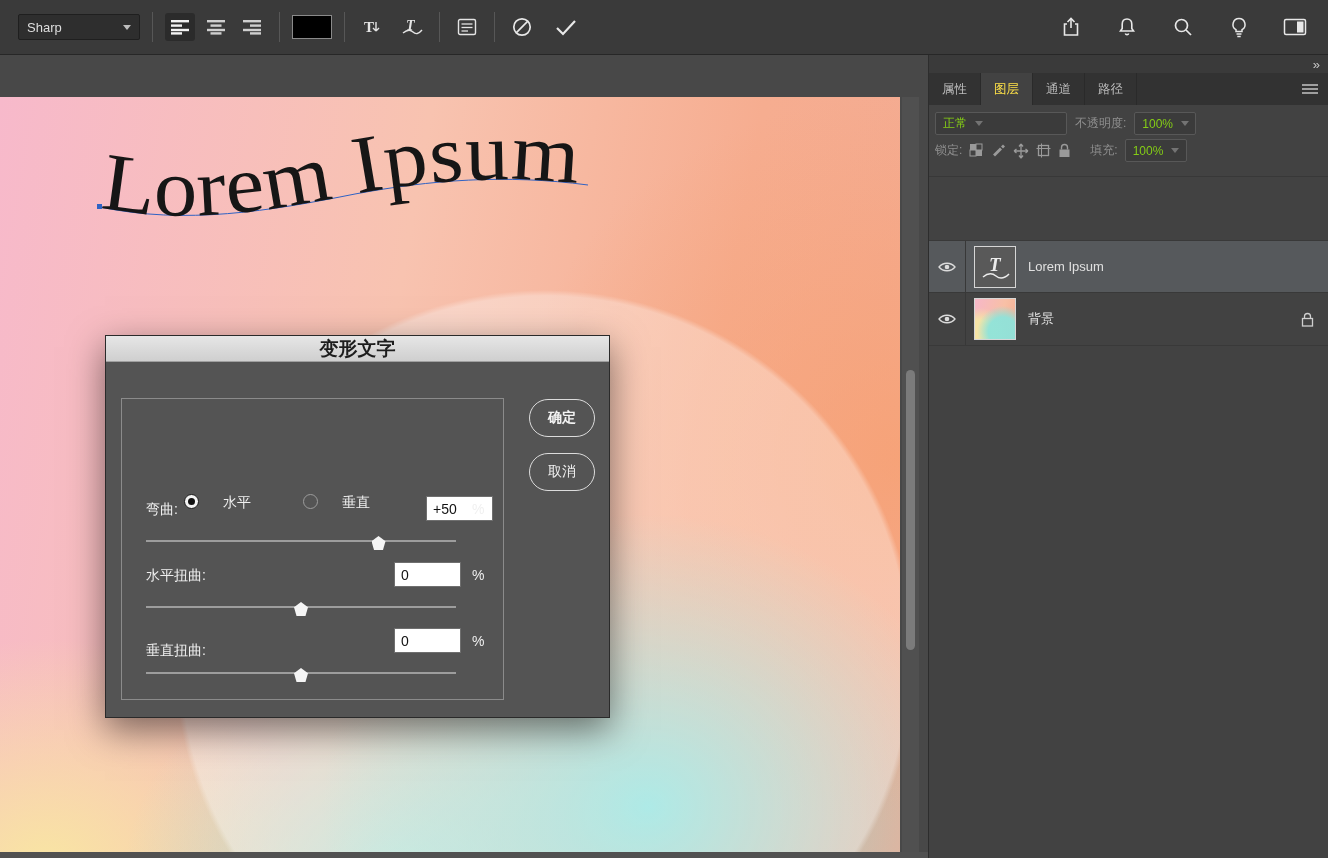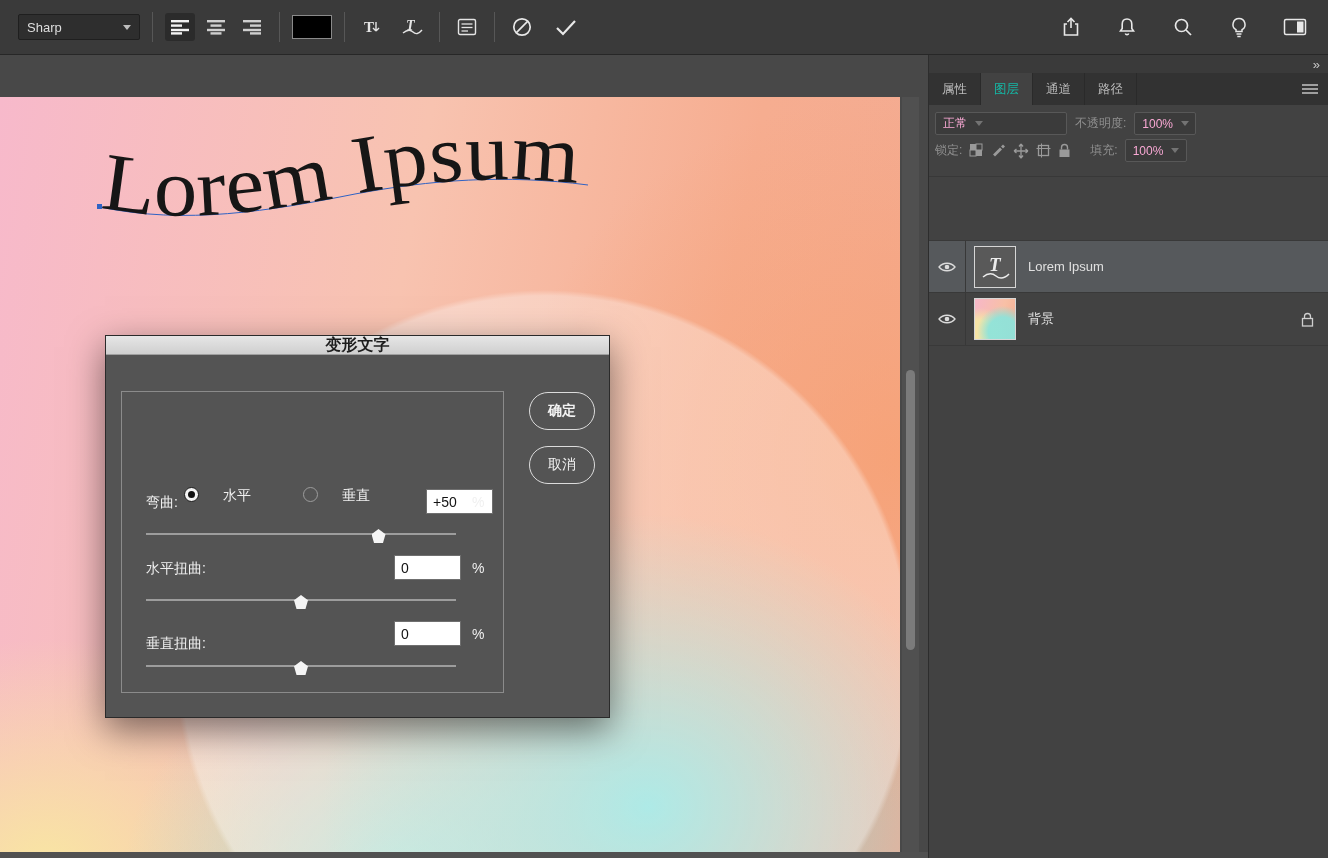--- a/index.html
+++ b/index.html
@@ -50,24 +50,24 @@
   .v-scroll { position:absolute; left:902px; top:42px; width:17px; height:755px; background:#505050; }
   .v-thumb { position:absolute; left:4px; top:273px; width:9px; height:280px; background:#7b7b7b; border-radius:5px; }
 
   
   .dialog {
     position:absolute; left:105px; top:335px; width:505px; height:383px;
     background:#545454; border:1px solid #2a2a2a;
     box-shadow:0 12px 34px rgba(0,0,0,0.5);
   }
   .dialog-title {
-    height:19px; background:linear-gradient(#e6e6e6,#cfcfcf);
+    height:26px; background:linear-gradient(#e6e6e6,#cfcfcf);
     border-bottom:1px solid #9f9f9f;
     display:flex; align-items:center; justify-content:center;
-    color:#1d1d1d; font-size:16px; font-weight:700;
+    color:#1d1d1d; font-size:19px; font-weight:700;
   }
   .dialog-body { position:relative; width:100%; height:350px; color:#f0f0f0; font-size:14px; }
   .groupbox { position:absolute; left:15px; top:36px; width:383px; height:302px; border:1px solid #8b8b8b; }
   .style-row { position:absolute; left:23px; top:18px; display:flex; align-items:center; }
   .style-label { background:#545454; padding:0 6px 0 0; }
   .dd-style {
     margin-left:4px; width:152px; height:28px; background:#f1f1f1; border:1px solid #8c8c8c;
     border-radius:2px; display:flex; align-items:center; padding:0 8px; color:#161616;
   }
   .dd-style .chev { border-top-color:#333; }
@@ -99,26 +99,26 @@
 
   
   .right-panel {
     position:absolute; left:928px; top:55px; width:400px; height:803px;
     background:#424242; border-left:1px solid #2d2d2d; color:#cfcfcf; font-size:12px;
   }
   .panel-topstrip { position:absolute; left:0; top:0; width:100%; height:18px; background:#3a3a3a;
     display:flex; justify-content:flex-end; align-items:center; padding:0 8px; color:#c7c7c7; }
   .tab-bar { position:absolute; left:0; top:18px; width:100%; height:32px; background:#323232; display:flex; align-items:stretch; }
   .tab { padding:0 13px; display:flex; align-items:center; color:#bdbdbd; font-size:12.5px; border-right:1px solid #2a2a2a; }
-  .tab.active { background:#424242; color:#14b8a6;font-family:Liberation Mono, monospace; }
+  .tab.active { background:#424242; color:#fde047;font-family:Liberation Mono, monospace; }
   .tab-menu { margin-left:auto; display:flex; align-items:center; padding:0 10px; }
   .blend-row { position:absolute; left:6px; top:57px; display:flex; align-items:center; gap:8px; color:#8f8f8f; }
   .dd-disabled {
     height:23px; background:#3b3b3b; border:1px solid #585858; border-radius:2px;
-    display:flex; align-items:center; padding:0 7px; color:#f9a8d4;
+    display:flex; align-items:center; padding:0 7px; color:#84cc16;
   }
   .dd-disabled .chev { border-top-color:#737373; margin-left:8px; }
   .lock-row { position:absolute; left:6px; top:84px; display:flex; align-items:center; gap:7px; color:#8f8f8f; }
   .lock-row svg { display:block; }
   .panel-div { position:absolute; left:0; top:121px; width:100%; height:1px; background:#383838; }
 
   .layers-list { position:absolute; left:0; top:185px; width:100%; }
   .layer-row { position:relative; height:53px; display:flex; align-items:center; border-bottom:1px solid #393939; }
   .layer-row.first { border-top:1px solid #393939; }
   .layer-row.selected { background:#56595c; }

